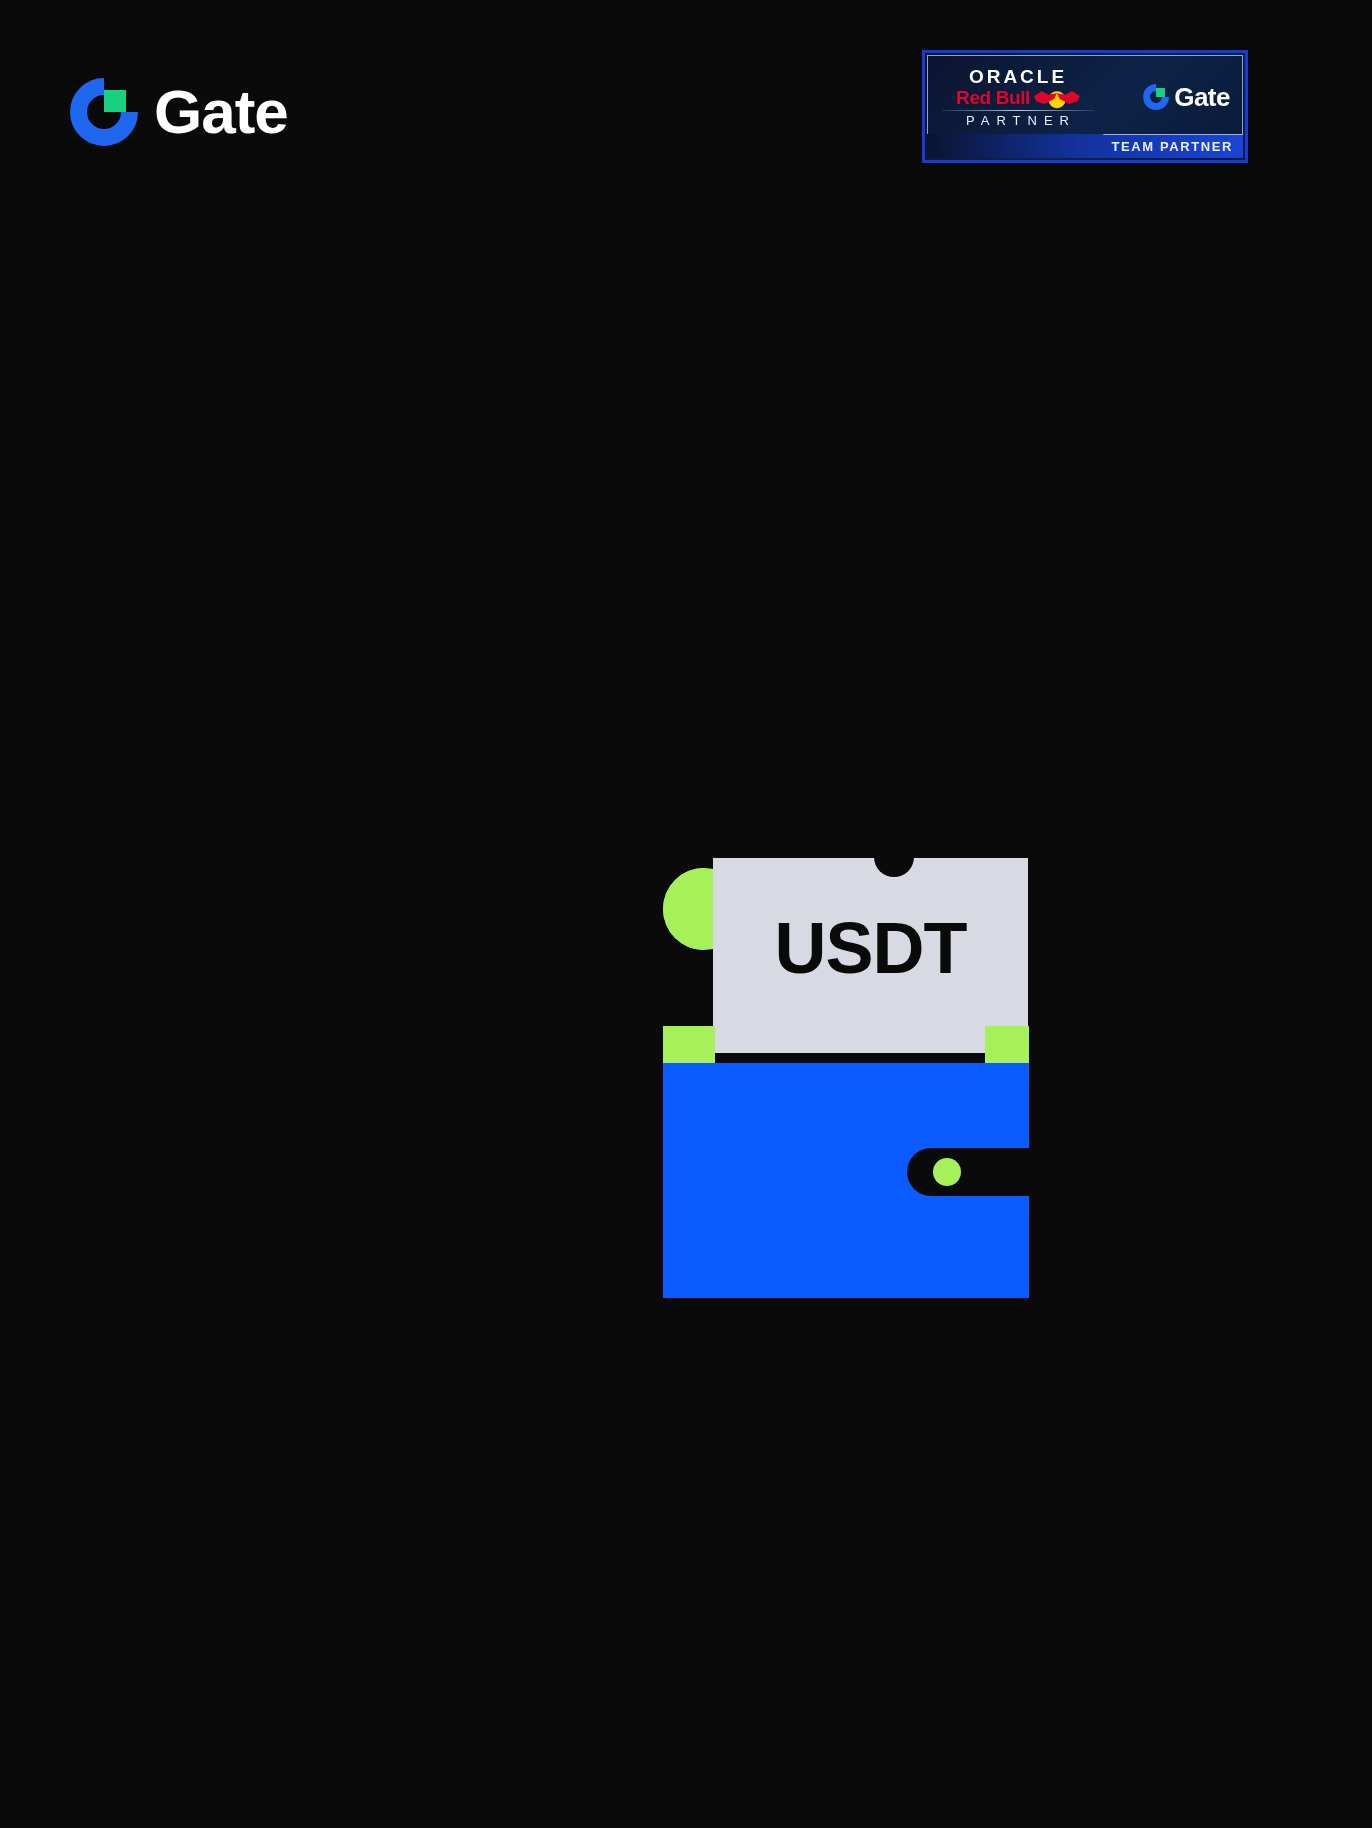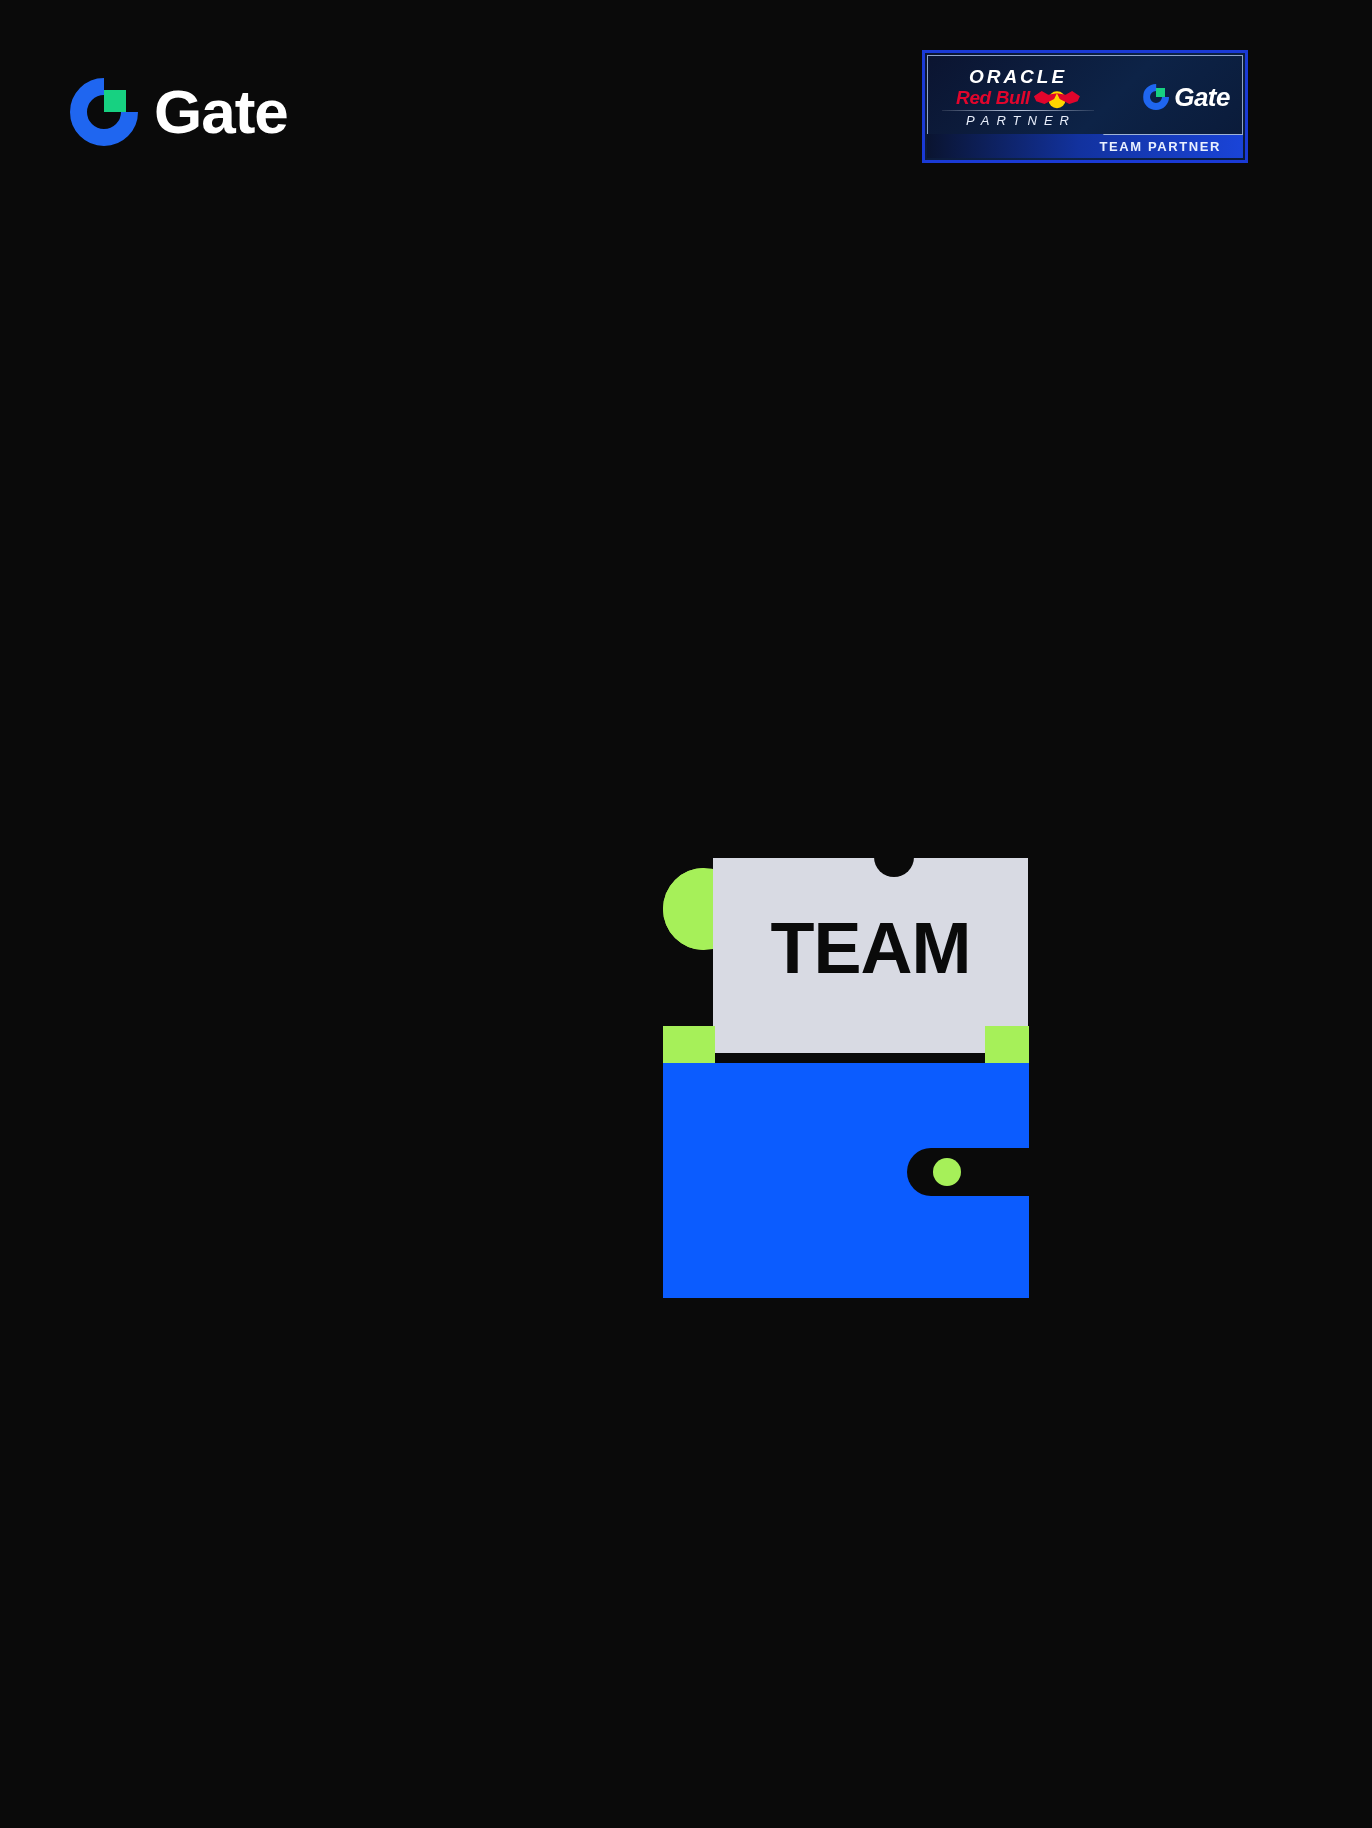--- a/index.html
+++ b/index.html
@@ -81,21 +81,20 @@
   .badge-inner {
     position: absolute;
     left: 5px; top: 5px; right: 5px;
     height: 83px;
     border: 1px solid #8fa4c8;
     border-bottom: none;
     display: flex;
     align-items: center;
     justify-content: space-between;
     padding: 0 12px 0 14px;
-    font-style: italic;
   }
   .rbr-block {
     display: flex;
     flex-direction: column;
     align-items: center;
     line-height: 1;
   }
   .rbr-oracle {
     font-size: 19px;
     font-weight: bold;
@@ -175,21 +174,21 @@
     font-size: 26px; font-weight: bold; color: #fff; letter-spacing: -0.5px;
   }
   .badge-partner-bar {
     position: absolute;
     left: 5px; right: 5px; bottom: 5px;
     height: 24px;
     background: linear-gradient(90deg, #0a1430 0%, #12329e 48%, #1a44d8 100%);
     display: flex;
     align-items: center;
     justify-content: flex-end;
-    padding-right: 22px;
+    padding-right: 10px;
     margin-top: 20px;
   }
   .badge-partner-bar .slash {
     position: absolute;
     left: 0; top: 0; bottom: 0; width: 100%;
     border-top: 1px solid #9fb3d6;
     clip-path: polygon(0% 100%, 46% 100%, 56% 0%, 100% 0%, 100% 100%);
     pointer-events: none;
   }
   .badge-partner-bar .txt {
@@ -371,21 +370,21 @@
 
 <div class="headline-block">
 </div>
 
 <div class="wallet-illustration">
 
   <div class="wallet-green-circle-full"></div>
 
   <div class="wallet-card">
     <div class="wallet-card-notch"></div>
-    <div class="wallet-card-label">TEAM</div>
+    <div class="wallet-card-label">USDT</div>
   </div>
 
   <div class="wallet-green-circle"></div>
 
   <div class="wallet-tab-left"></div>
   <div class="wallet-tab-right"></div>
 
   <div class="wallet-body"></div>
 
   <div class="wallet-clasp">

